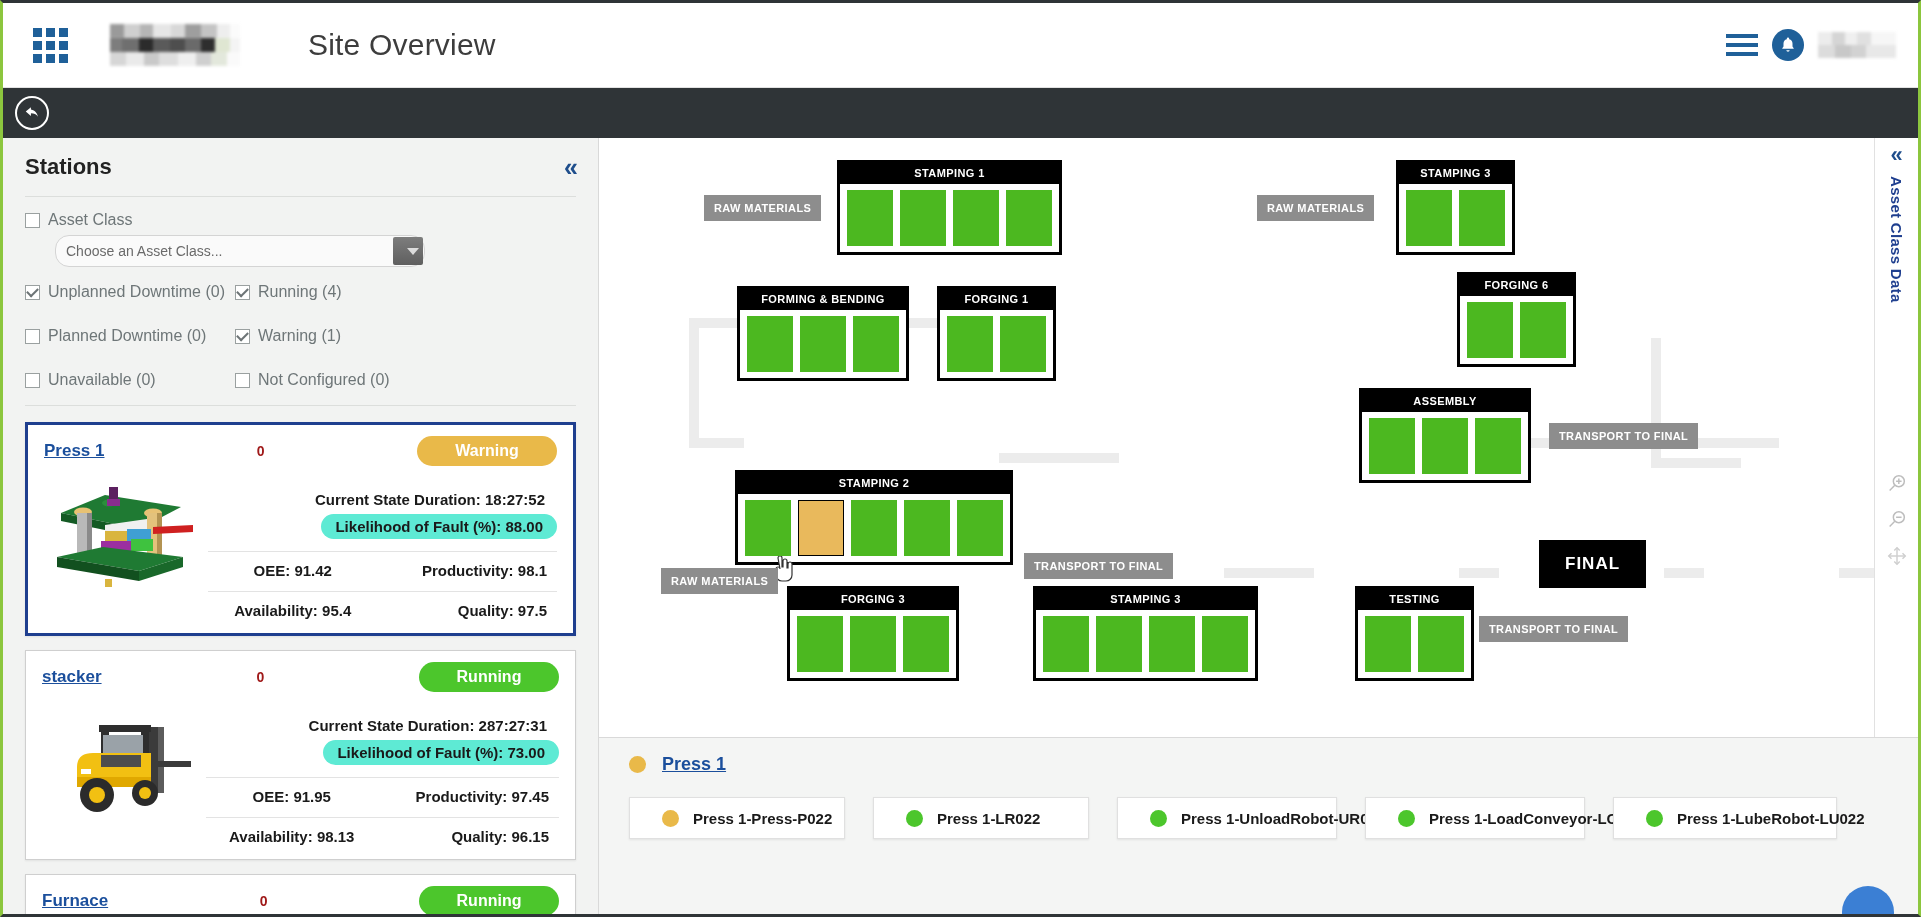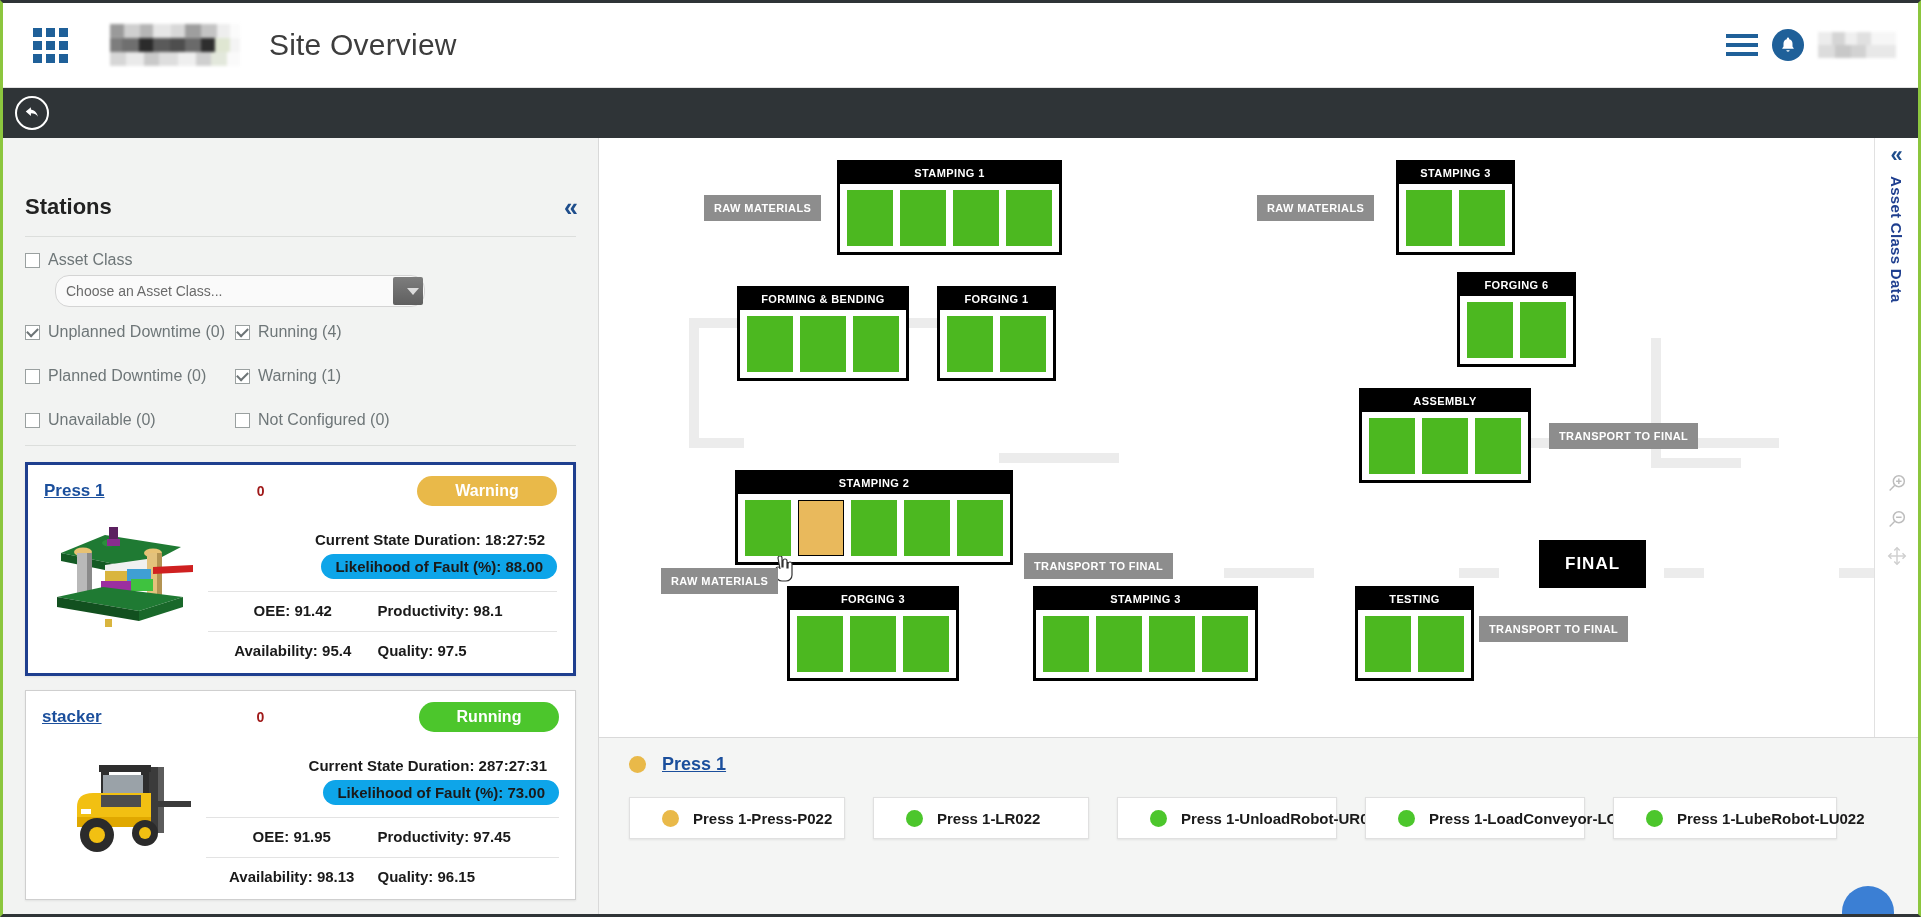--- a/index.html
+++ b/index.html
@@ -34,21 +34,21 @@
   .grid-icon i { width: 9px; height: 9px; background: #1f6099; display: block; }
   .logo-blur {
     width: 130px; height: 42px; margin-left: 42px;
     background:
       linear-gradient(90deg,#9a9a9a 0 11%,#cfcfcf 11% 23%,#b5b5b5 23% 33%,#e6e6e6 33% 47%,#d8d8d8 47% 58%,#9e9e9e 58% 70%,#c4c4c4 70% 82%,#eeeeee 82% 92%,#fbfbfb 92% 100%) top/100% 33% no-repeat,
       linear-gradient(90deg,#7d7d7d 0 9%,#6f6f6f 9% 22%,#2b2b2b 22% 33%,#5a5a5a 33% 46%,#4e4e4e 46% 58%,#6a6a6a 58% 70%,#2e2e2e 70% 81%,#dfe6d2 81% 92%,#f4f4f4 92% 100%) center/100% 34% no-repeat,
       linear-gradient(90deg,#d6d6d6 0 12%,#eaeaea 12% 26%,#c9c9c9 26% 38%,#dedede 38% 52%,#efefef 52% 66%,#cfcfcf 66% 78%,#e3e8dc 78% 90%,#fafafa 90% 100%) bottom/100% 33% no-repeat;
     filter: blur(1.5px);
   }
   .page-title {
-    margin-left: 29px;
+    margin-left: 68px;
     font-size: 30px;
     font-weight: 400;
     color: #3d3d3d;
     letter-spacing: .2px;
   }
   .header-right { margin-left: auto; display: flex; align-items: center; gap: 14px; }
   .hamburger { display: flex; flex-direction: column; gap: 5px; cursor: pointer; }
   .hamburger i { width: 32px; height: 4px; background: #1f6099; display: block; }
   .bell {
     width: 32px; height: 32px; border-radius: 50%;
@@ -76,21 +76,21 @@
 
   
   .body { display: flex; height: calc(917px - 85px - 50px - 6px); }
 
   
   .sidebar {
     width: 596px; background: #f2f3f2; border-right: 1px solid #d9d9d9;
     position: relative; overflow: hidden;
   }
   .sidebar-head {
-    display: flex; align-items: center; padding: 16px 20px 12px 22px; margin-top: 40px;
+    display: flex; align-items: center; padding: 16px 20px 12px 22px;
   }
   .sidebar-title { font-size: 22px; font-weight: bold; color: #222; }
   .collapse-left { margin-left: auto; color: #1f4e8c; font-size: 25px; font-weight: bold; cursor: pointer; line-height: 1; }
   .divider { height: 1px; background: #dcdedc; margin: 4px 22px 0 22px; }
 
   .filters { padding: 14px 22px 6px 22px; }
   .chk-row { display: flex; align-items: center; gap: 8px; margin-bottom: 4px; }
   .chk {
     width: 15px; height: 15px; border: 1px solid #9aa0a0; background: #fff;
     display: inline-flex; align-items: center; justify-content: center;
@@ -132,27 +132,27 @@
     min-width: 140px; height: 30px; border-radius: 15px; color: #fff; font-weight: bold;
     font-size: 16px; display: flex; align-items: center; justify-content: center; cursor: pointer;
   }
   .badge.warning { background: #e9b949; }
   .badge.running { background: #4cc62c; }
   .card-body { display: flex; padding: 6px 16px 14px 12px; gap: 12px; }
   .thumb { width: 156px; height: 108px; background: #fff; flex: none; display:flex; align-items:center; justify-content:center;}
   .metrics { flex: 1; display: flex; flex-direction: column; gap: 4px; padding-top: 8px; }
   .metric-duration { font-size: 15px; font-weight: bold; color: #1a1a1a; text-align: right; padding-right: 12px; }
   .metric-fault {
-    align-self: flex-end; background: #0ea5e9; border-radius: 13px; padding: 4px 14px;
+    align-self: flex-end; background: #5eead4; border-radius: 13px; padding: 4px 14px;
     font-size: 15px; font-weight: bold; color: #1a1a1a; margin-top: 2px;
   }
   .metric-line { height:1px; background:#e3e3e3; margin-top: 8px; }
   .metric-row { display: flex; font-size: 15px; font-weight: bold; color: #1a1a1a; padding-top: 6px; }
   .metric-row > div { flex: 1; text-align: center; }
-  .metric-row > div:last-child { text-align: left; padding-right: 10px; }
+  .metric-row > div:last-child { text-align: right; padding-right: 10px; }
 
   
   .main { flex: 1; position: relative; background: #fff; display: flex; flex-direction: column; }
   .diagram {
     position: relative; height: 600px; background: #fff; overflow: hidden;
     border-bottom: 1px solid #d9d9d9;
   }
   .node { position: absolute; background: #000; padding: 3px; }
   .node-title {
     color: #fff; font-size: 11px; font-weight: bold; text-align: center;

